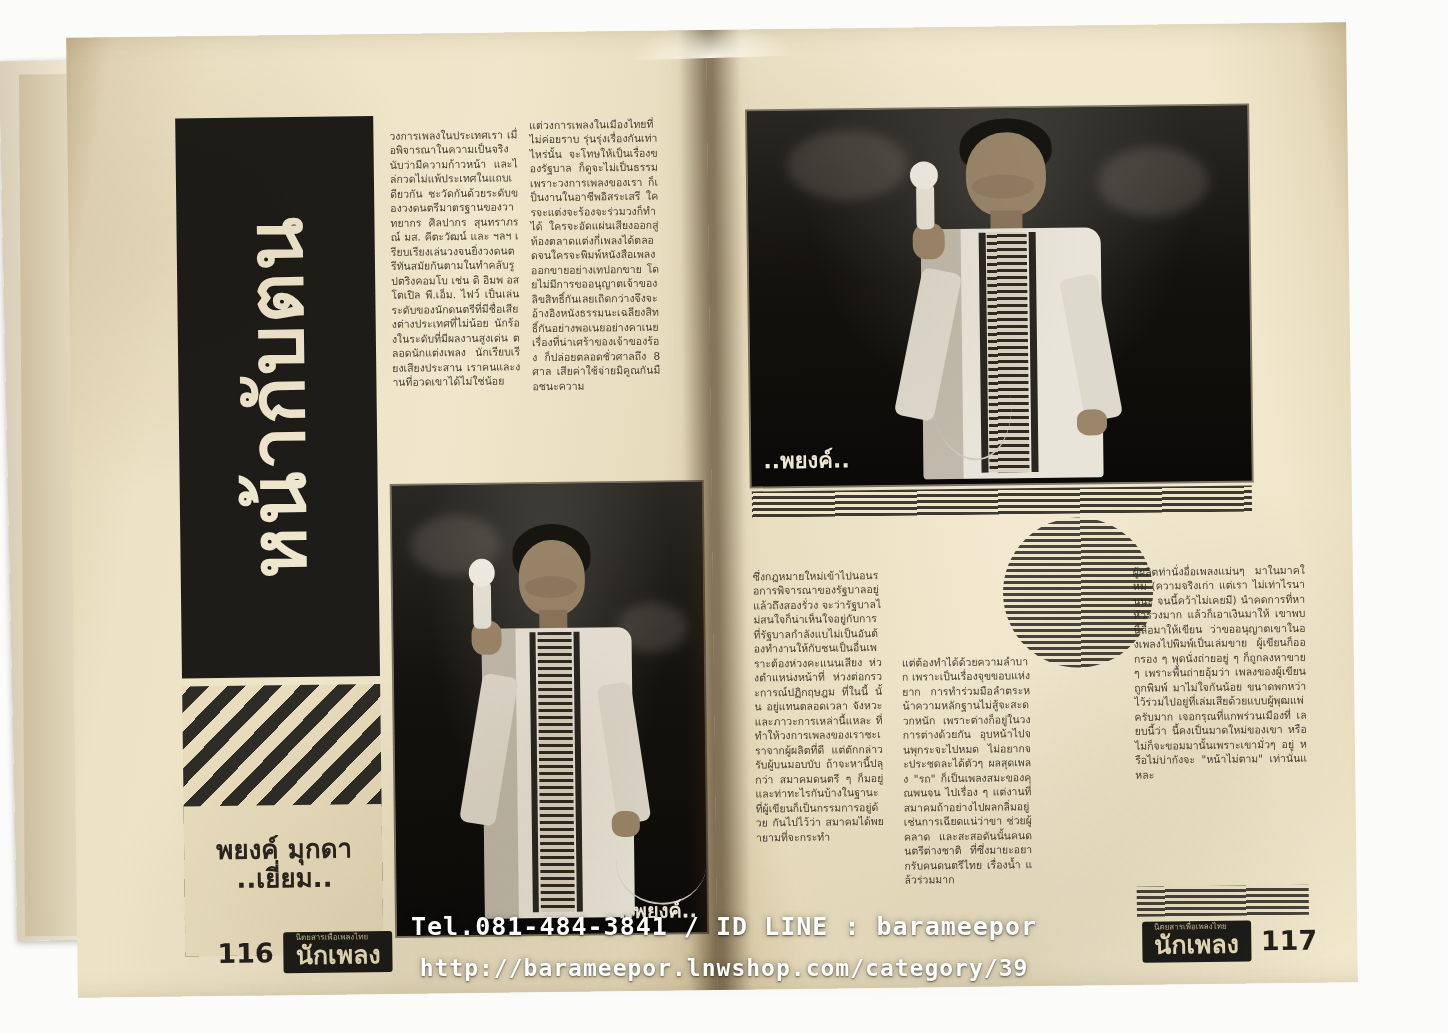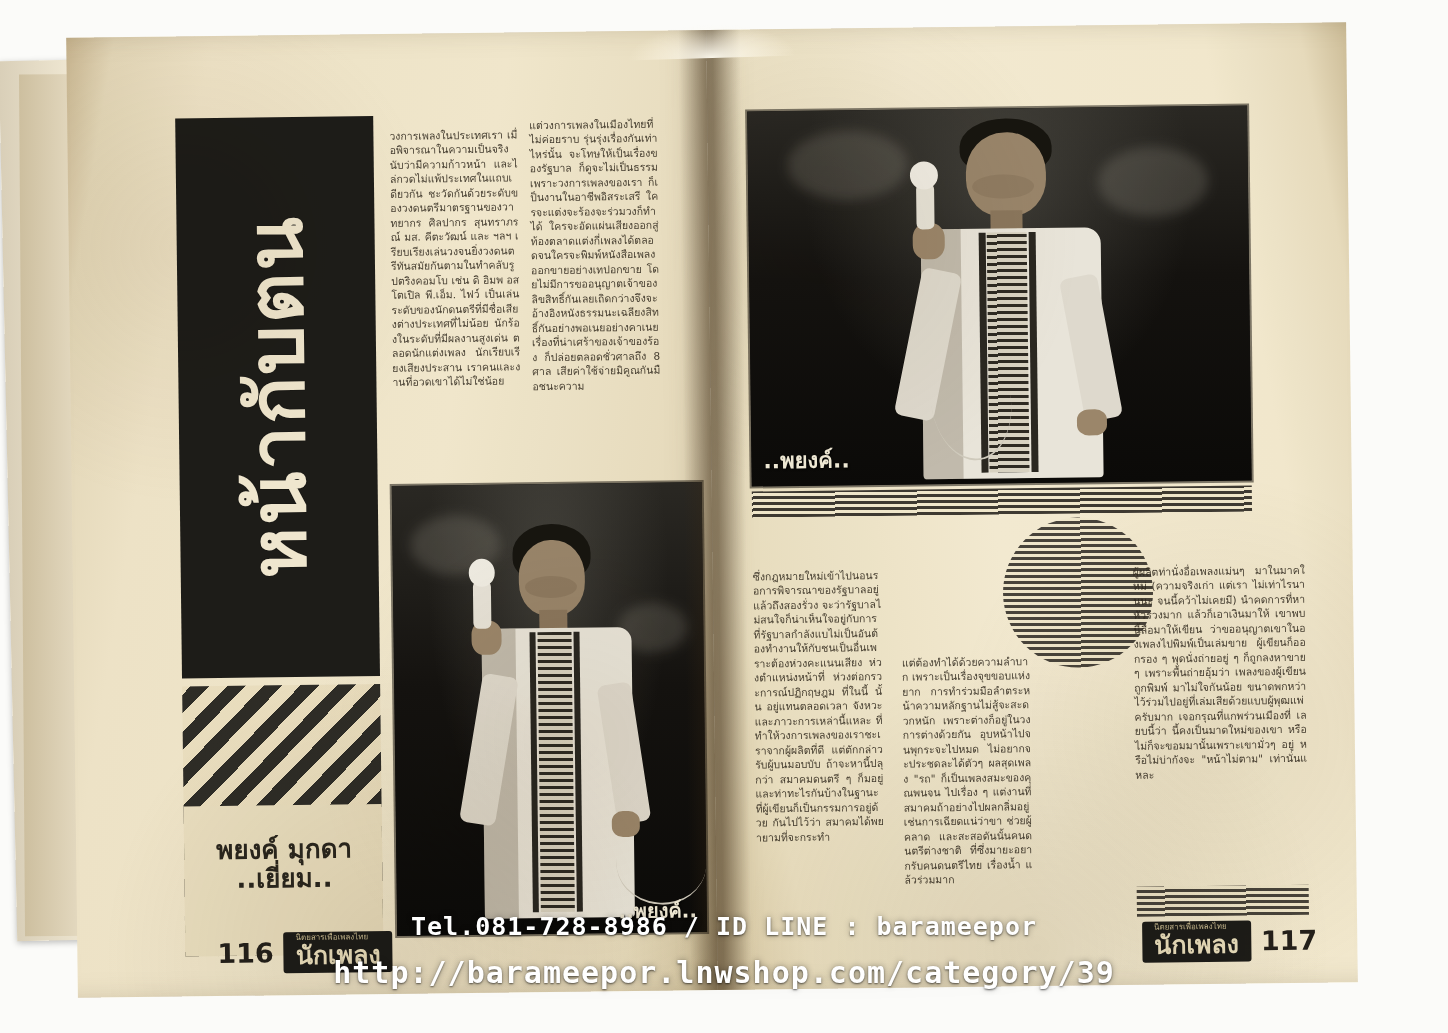--- a/index.html
+++ b/index.html
@@ -178,21 +178,21 @@
   .pg-shadow{position:absolute;bottom:24px;left:8px;font-size:20px;font-weight:bold;color:#6d6152;opacity:.75;}
 
   
   .wm{
     position:absolute;left:0;width:1448px;text-align:center;
     color:#ffffff;font-family:"DejaVu Sans Mono", monospace;font-weight:bold;
     text-shadow:0 1px 2px rgba(0,0,0,.55), 0 0 6px rgba(0,0,0,.35);
     letter-spacing:1px;
   }
   #wm1{top:912px;font-size:25px;}
-  #wm2{top:955px;font-size:30px;}
+  #wm2{top:955px;font-size:23px;}
 </style>
 </head>
 <body>
 
 <div id="page">
   <div class="scan-bg"></div>
 
   <div class="under-left"></div>
   <div class="under-left2"></div>
   <div class="pg-shadow" style="left:100px;bottom:62px;">112</div>
@@ -295,15 +295,15 @@
         <div class="pg-num">117</div>
       </div>
 
       <div class="grain"></div>
     </div>
 
     <div class="gutter"></div>
     <div class="top-curl"></div>
   </div>
 
-  <div class="wm" id="wm1">Tel.081-728-8986 / ID LINE : barameepor</div>
+  <div class="wm" id="wm1">Tel.081-484-3841 / ID LINE : barameepor</div>
   <div class="wm" id="wm2">http://barameepor.lnwshop.com/category/39</div>
 </div>
 
 </body></html>

